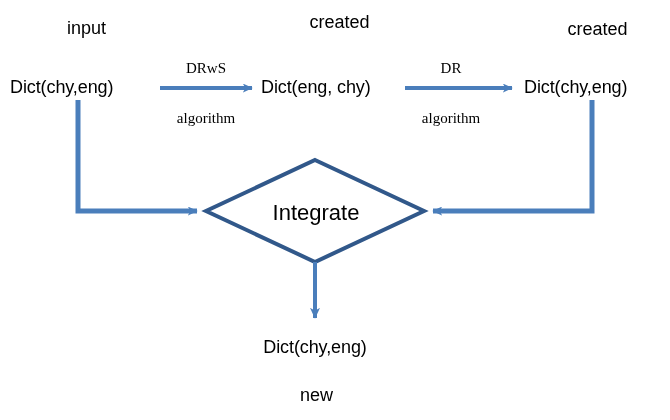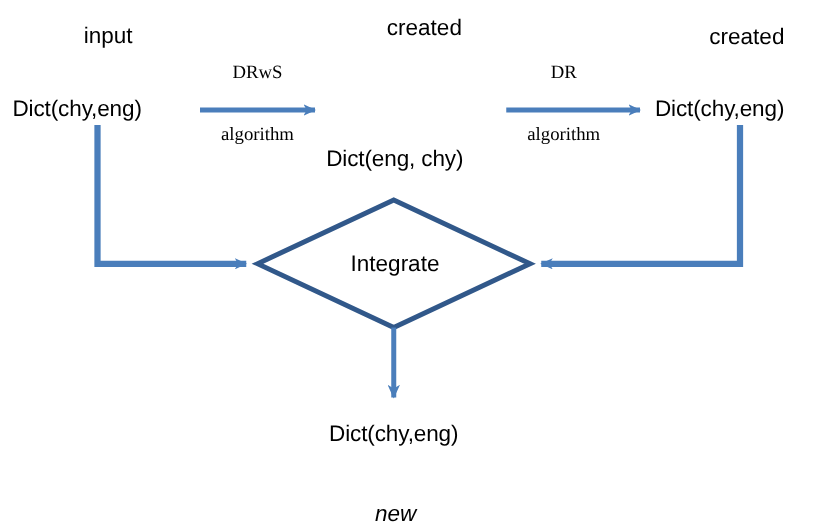--- a/index.html
+++ b/index.html
@@ -39,24 +39,25 @@
   .annot-label {
     font-family: "Liberation Sans", sans-serif;
     font-size: 18px;
     font-weight: 400;
     padding-left: 11px;
   }
   .edge-label {
     font-family: "Liberation Serif", serif;
     font-size: 15px;
     font-weight: 400;
+    margin-top: 10px;
   }
   .decision-label {
     font-family: "Liberation Sans", sans-serif;
-    font-size: 18px;
+    font-size: 22px;
     font-weight: 400;
   }
   .ctr {
     transform: translateX(-50%);
   }
 </style>
 </head>
 <body>
 
 <div id="diagram-root">
@@ -84,35 +85,35 @@
 
     <polygon points="315,160 424,211 315,262 206,211" fill="#ffffff" stroke="#31588a" stroke-width="4" stroke-linejoin="miter"></polygon>
 
     <line x1="315" y1="262" x2="315" y2="318" stroke="#4a7ebb" stroke-width="4" marker-end="url(#ah-down)"></line>
   </svg>
 
   <div class="lbl node-label" style="left:10px; top:78px;">Dict(chy,eng)</div>
 
   <div class="lbl annot-label ctr" style="left:81px; top:19px;">input</div>
 
-  <div class="lbl node-label" style="left:261px; top:78px;margin-top:40px;">Dict(eng, chy)</div>
+  <div class="lbl node-label" style="left:261px; top:78px;">Dict(eng, chy)</div>
 
   <div class="lbl annot-label ctr" style="left:334px; top:13px;">created</div>
 
   <div class="lbl node-label" style="left:524px; top:78px;">Dict(chy,eng)</div>
 
   <div class="lbl annot-label ctr" style="left:592px; top:20px;">created</div>
 
   <div class="lbl edge-label ctr" style="left:206px; top:51px;">DRwS</div>
 
   <div class="lbl edge-label ctr" style="left:206px; top:101px;">algorithm</div>
 
   <div class="lbl edge-label ctr" style="left:451px; top:51px;text-align:center;">DR</div>
 
   <div class="lbl edge-label ctr" style="left:451px; top:101px;">algorithm</div>
 
   <div class="lbl decision-label ctr" style="left:316px; top:202px;">Integrate</div>
 
   <div class="lbl node-label ctr" style="left:315px; top:338px;">Dict(chy,eng)</div>
 
-  <div class="lbl annot-label ctr" style="left:311px; top:402px;font-style:italic;">new</div>
+  <div class="lbl annot-label ctr" style="left:311px; top:386px;">new</div>
 
 </div>
 
 </body></html>

